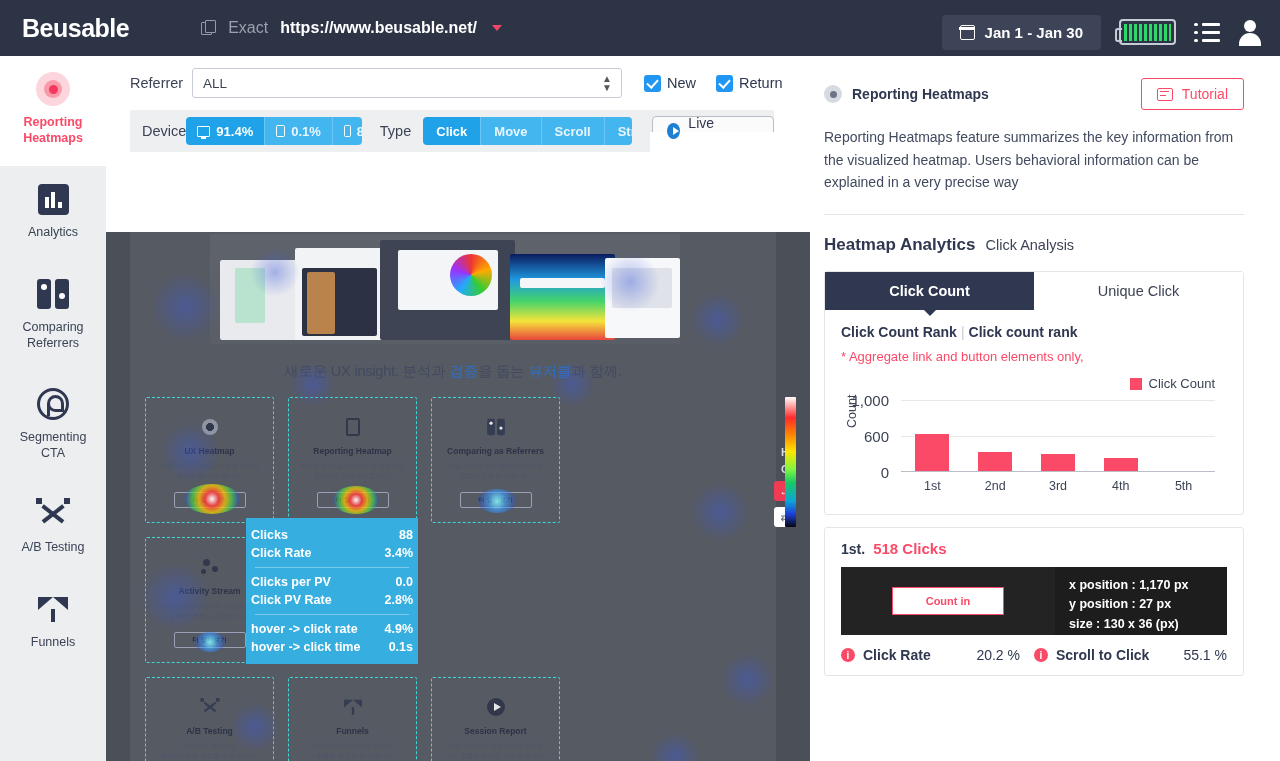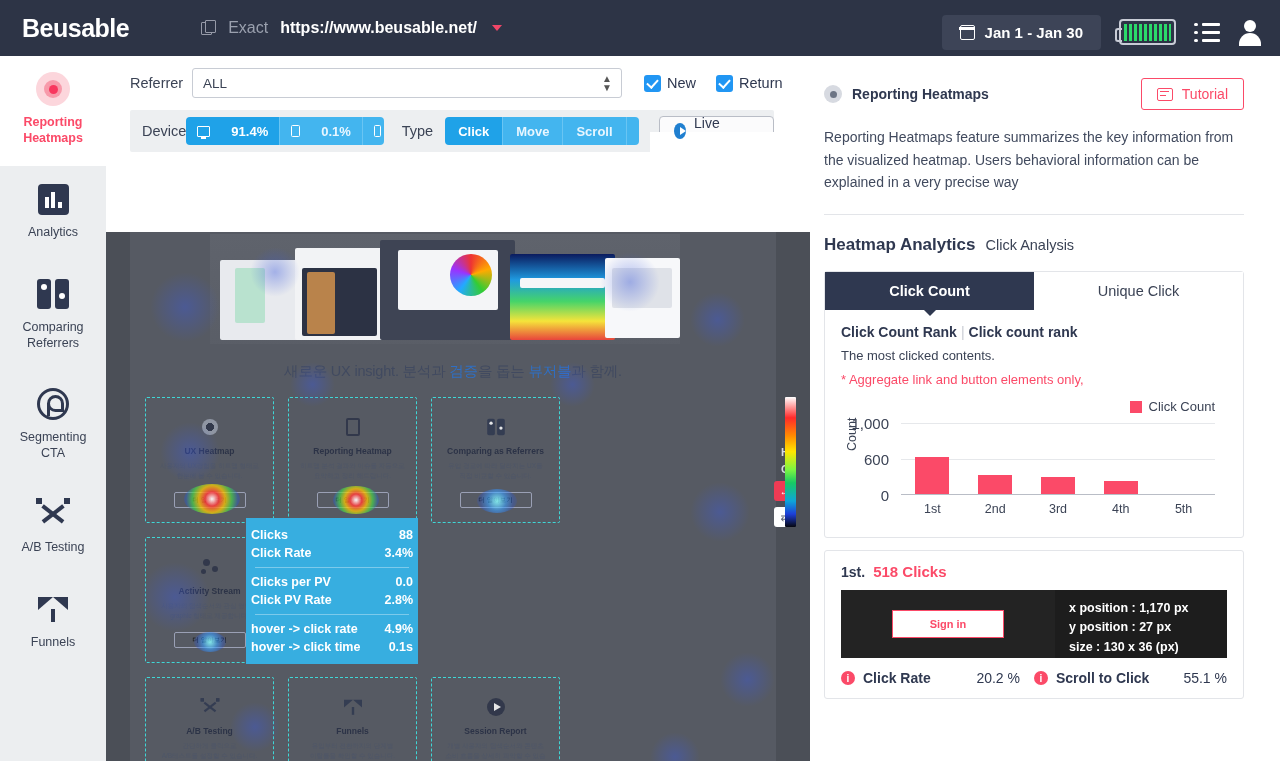--- a/index.html
+++ b/index.html
@@ -169,21 +169,21 @@
     border: solid #fff; border-width: 0 2.2px 2.2px 0; transform: rotate(42deg); }
   .white-panel {
     position: absolute; top: 76px; right: 0; width: 160px; height: 54px; background: #fff;
   }
   .filter-row2 {
     margin: 12px 0 0 0; width: 644px; height: 42px; background: #edeff1;
     display: flex; align-items: center; padding-left: 12px; border-radius: 2px;
   }
   .seg { display: flex; border-radius: 4px; overflow: hidden; }
   .seg .s {
-    height: 28px; display: flex; align-items: center; gap: 21px; padding: 0 11px;
+    height: 28px; display: flex; align-items: center; gap: 6px; padding: 0 11px;
     font-size: 13px; font-weight: bold; color: #e8f6ff; background: #43b5ef;
     border-right: 1px solid #69c5f3; cursor: pointer;
   }
   .seg .s:last-child { border-right: none; }
   .seg .s.on { background: #1fa2e8; color: #fff; }
   .mon-ic { width: 13px; height: 11px; border: 1.6px solid #fff; border-radius: 1px; position: relative; }
   .mon-ic:after { content:""; position:absolute; left: 3px; top: 10px; width: 5px; height: 2px; background: #fff; }
   .tab-ic { width: 9px; height: 12px; border: 1.6px solid #fff; border-radius: 1.5px; }
   .phn-ic { width: 7px; height: 12px; border: 1.6px solid #fff; border-radius: 1.5px; }
   .seg2 .s { font-size: 13px; padding: 0 13px; }
@@ -718,21 +718,20 @@
 
     <div class="card-box">
       <div class="tabs">
         <div class="tab on">Click Count</div>
         <div class="tab">Unique Click</div>
       </div>
       <div class="cb-body">
         <div class="rank-line">
           <span>Click Count Rank</span><u>|</u><span>Click count rank</span>
         </div>
-        <div class="rank-sub">The most clicked contents.</div>
         <div class="rank-note">* Aggregate link and button elements only,</div>
 
         <div class="chart">
           <div class="legend-key">
             <i></i>
             <span>Click Count</span>
           </div>
           <div class="ylabel">Count</div>
           <div class="plot">
             <div class="grid" style="top:0">
@@ -770,21 +769,21 @@
         </div>
       </div>
     </div>
 
     <div class="detail-box">
       <div class="d-rank">
         <span>1st.</span><em>518 Clicks</em>
       </div>
       <div class="preview">
         <div class="pv-left">
-          <div class="pv-btn">Sign in</div>
+          <div class="pv-btn">Count in</div>
         </div>
         <div class="pv-right">
           <div>x position : 1,170 px</div>
           <div>y position : 27 px</div>
           <div>size : 130 x 36 (px)</div>
         </div>
       </div>
       <div class="metrics">
         <div class="metric">
           <span class="m-ic">i</span>

